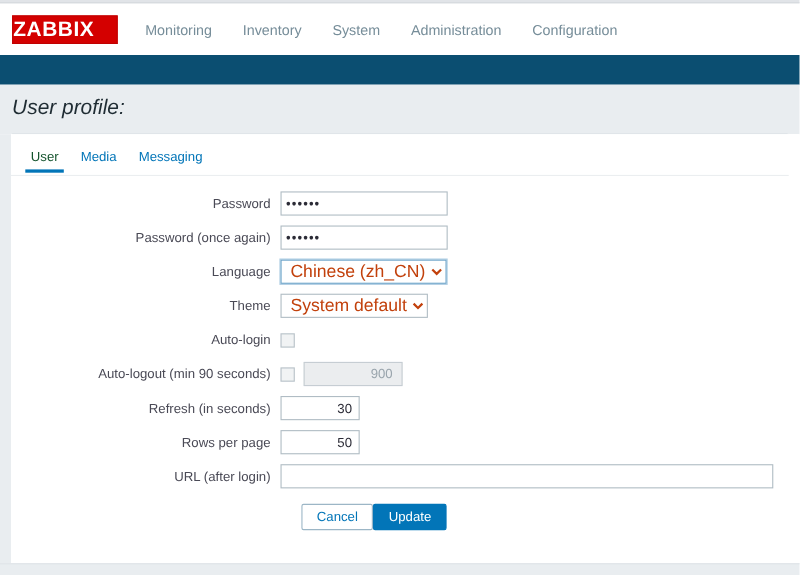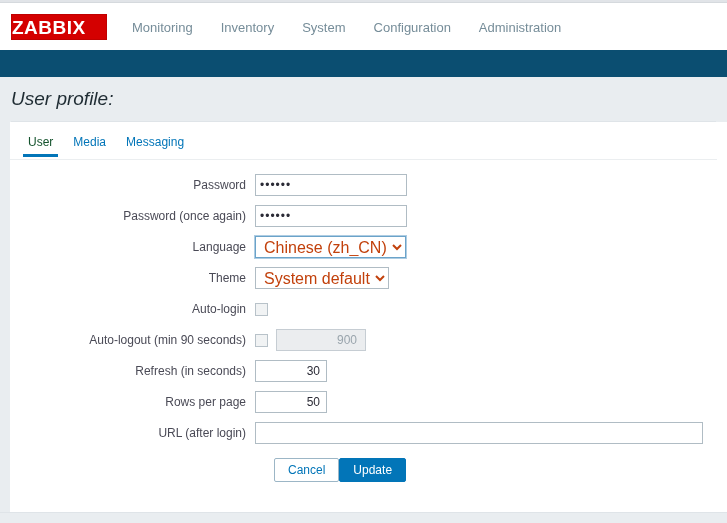--- a/index.html
+++ b/index.html
@@ -302,22 +302,22 @@
   <div class="top-edge"></div>
 
   <div class="header">
     <div class="logo">
       <span class="logo-text">ZABBIX</span>
     </div>
     <div class="nav">
       <a class="nav-item">Monitoring</a>
       <a class="nav-item">Inventory</a>
       <a class="nav-item">System</a>
+      <a class="nav-item">Administration</a>
       <a class="nav-item">Configuration</a>
-      <a class="nav-item">Administration</a>
     </div>
   </div>
 
   <div class="navy-band"></div>
 
   <div class="title-area">
     <h1 class="page-title">User profile:</h1>
     <div class="title-rule"></div>
   </div>
 

